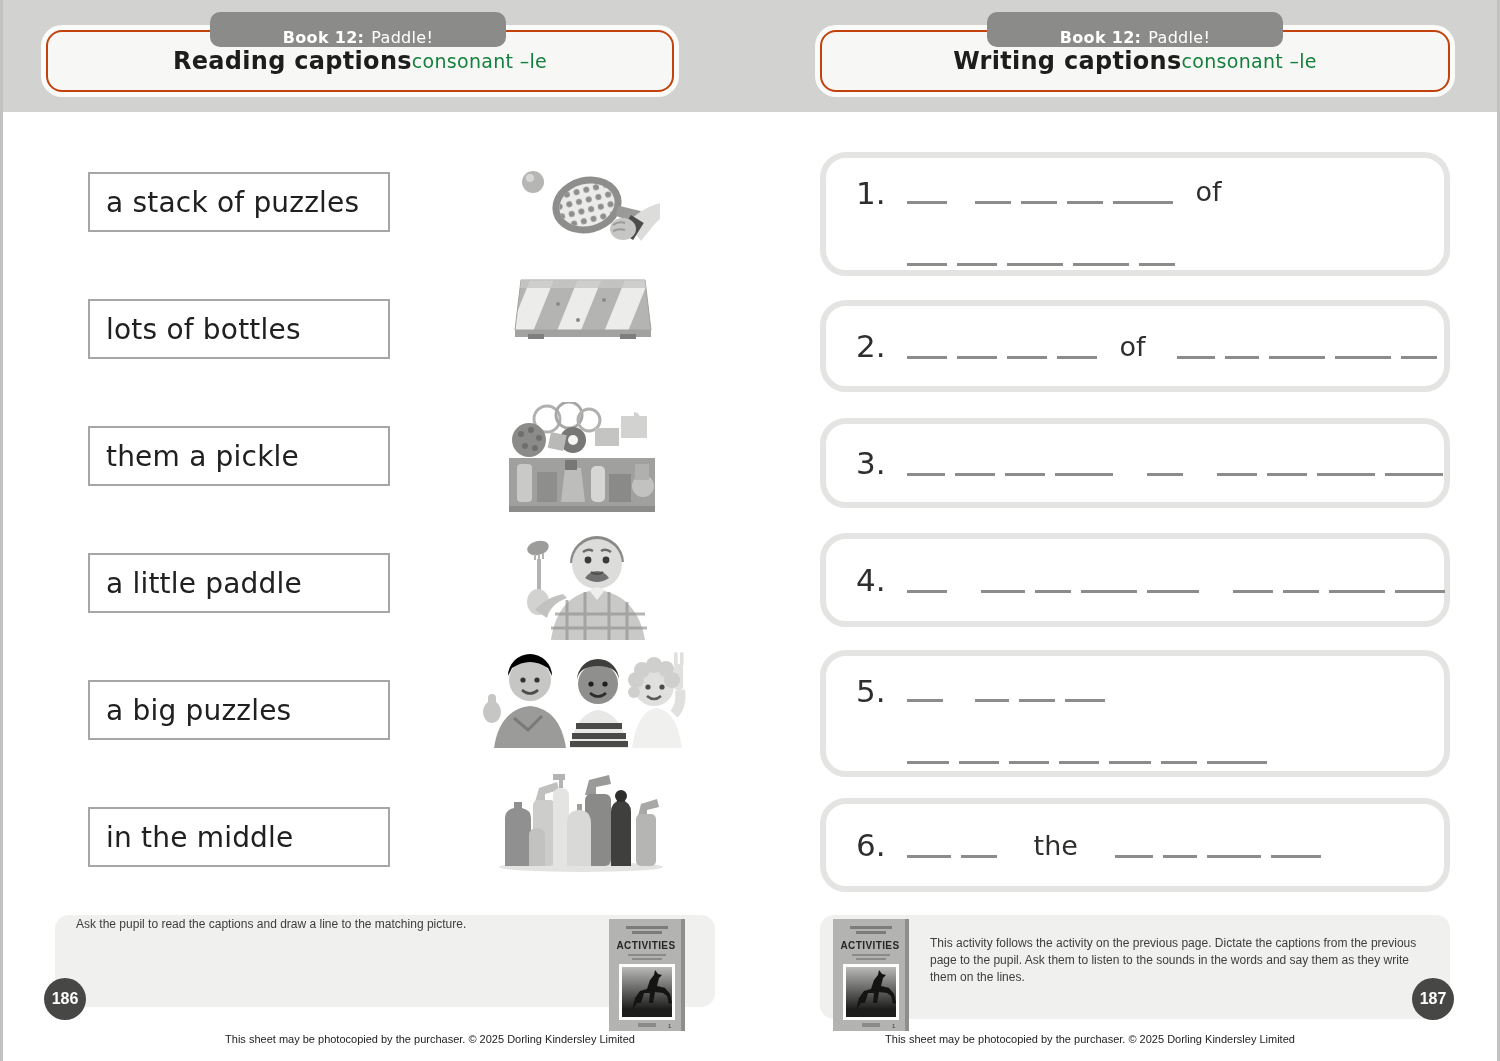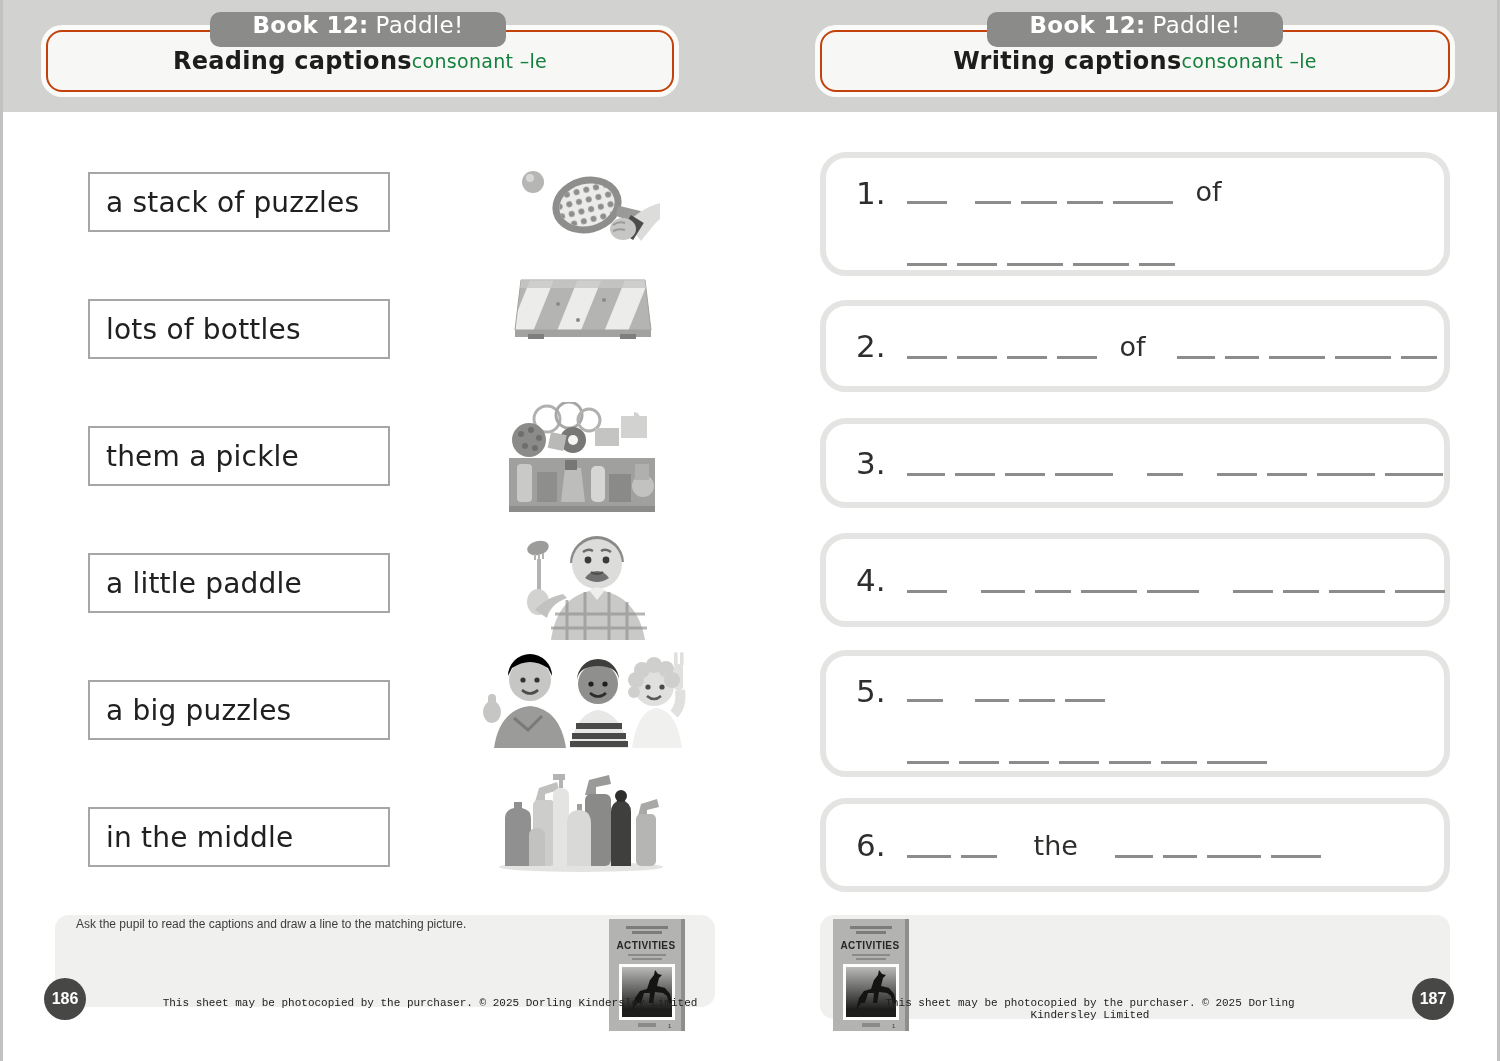--- a/index.html
+++ b/index.html
@@ -19,22 +19,22 @@
     position:absolute;top:30px;height:58px;background:#f7f7f5;
     border:2px solid #c2410c;border-radius:16px;box-shadow:0 0 0 5px #fbfbfa;
     display:flex;align-items:center;justify-content:center;
   }
   .header-box .t-bold{font-weight:bold;font-size:24px;color:#1d1d1b;letter-spacing:.3px;}
   .header-box .t-rest{font-size:19px;color:#15803d;margin-left:0;letter-spacing:.3px;}
   .hb-left{left:46px;width:624px;}
   .hb-right{left:820px;width:626px;}
   .pill{
     position:absolute;top:12px;height:35px;background:#8b8b89;border-radius:10px;
-    display:flex;align-items:flex-start;justify-content:center;color:#fff;z-index:3;
-    font-size:23px;letter-spacing:.3px;
+    display:flex;align-items:flex-end;justify-content:center;color:#fff;z-index:3;
+    font-size:16px;letter-spacing:.3px;
   }
   .pill .p-bold{font-weight:bold;}
   .pill .p-rest{margin-left:7px;font-weight:normal;}
   .pill-left{left:210px;width:296px;}
   .pill-right{left:987px;width:296px;}
   
   .caption-box{
     position:absolute;left:88px;width:282px;height:56px;background:#fff;
     border:2px solid #a6a6a4;display:flex;align-items:center;padding-left:16px;
     font-size:28px;color:#202020;letter-spacing:.2px;
@@ -57,22 +57,22 @@
   .two{align-items:flex-start;}
   .two .wnum{margin-top:14px;}
   .two .wrows{margin-top:12px;}
   
   .footer-box{position:absolute;background:#f0f0ee;border-radius:14px;}
   .fb-left{left:55px;top:915px;width:660px;height:92px;}
   .fb-right{left:820px;top:915px;width:630px;height:104px;}
   .fnote{position:absolute;font-family:"Liberation Sans",sans-serif;font-size:12px;color:#3d3d3b;line-height:17px;}
   .fnote-left{left:76px;top:916px;width:440px;}
   .fnote-right{left:930px;top:935px;width:495px;}
-  .copyright{position:absolute;font-family:Liberation Mono, monospace;font-size:11px;color:#55555
-3;}
+  .copyright{position:absolute;font-family:Liberation Sans, sans-serif;font-size:11px;color:#55555
+3;margin-top:36px;}
   .cr-left{left:160px;top:997px;width:540px;text-align:center;}
   .cr-right{left:880px;top:997px;width:420px;text-align:center;}
   .page-circle{
     position:absolute;width:42px;height:42px;border-radius:50%;background:#474745;
     color:#fff;font-family:"Liberation Sans",sans-serif;font-weight:bold;font-size:16px;
     display:flex;align-items:center;justify-content:center;
   }
   .pc-left{left:44px;top:978px;}
   .pc-right{left:1412px;top:978px;}
   .cover{position:absolute;width:80px;height:116px;}
@@ -401,20 +401,21 @@
           <span class="blank" style="width: 54px;"></span>
           <span class="blank" style="width: 50px;"></span>
         </div>
       </div>
   </div>
 
   <div class="footer-box fb-left"></div>
   <div class="fnote fnote-left">Ask the pupil to read the captions and draw a line to the matching picture.</div>
 
   <div class="footer-box fb-right"></div>
+  <div class="fnote fnote-right">This activity follows the activity on the previous page. Dictate the captions from the previous page to the pupil. Ask them to listen to the sounds in the words and say them as they write them on the lines.</div>
 
   <div class="cover cover-left">
     <svg width="80" height="116" viewBox="0 0 80 116">
       <rect x="1" y="1" width="76" height="112" fill="#b3b3b1" stroke="#98989
 6" stroke-width="1"></rect>
       <rect x="73" y="1" width="4" height="112" fill="#8e8e8c"></rect>
       <rect x="18" y="8" width="42" height="3" fill="#7c7c7a"></rect>
         <rect x="24" y="13" width="30" height="3" fill="#7c7c7a"></rect>
       <text x="38" y="31" text-anchor="middle" font-family="Liberation Sans, sans-serif" font-size="10" font-weight="bold" fill="#262624" letter-spacing="0.4">ACTIVITIES</text>
       <rect x="20" y="36" width="38" height="2" fill="#8a8a88"></rect>

